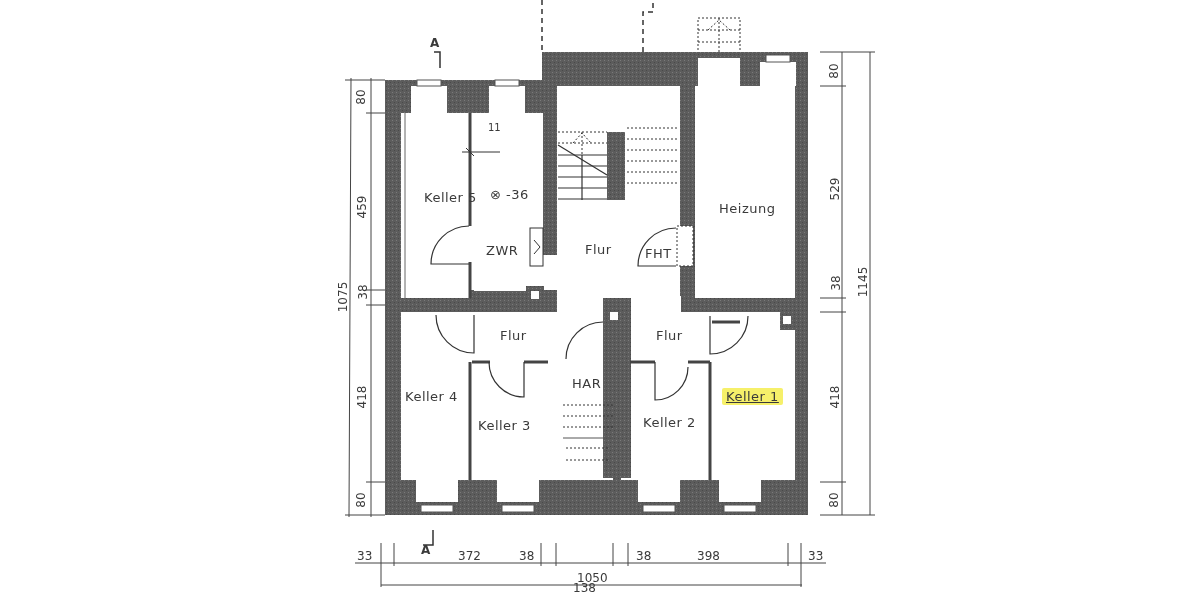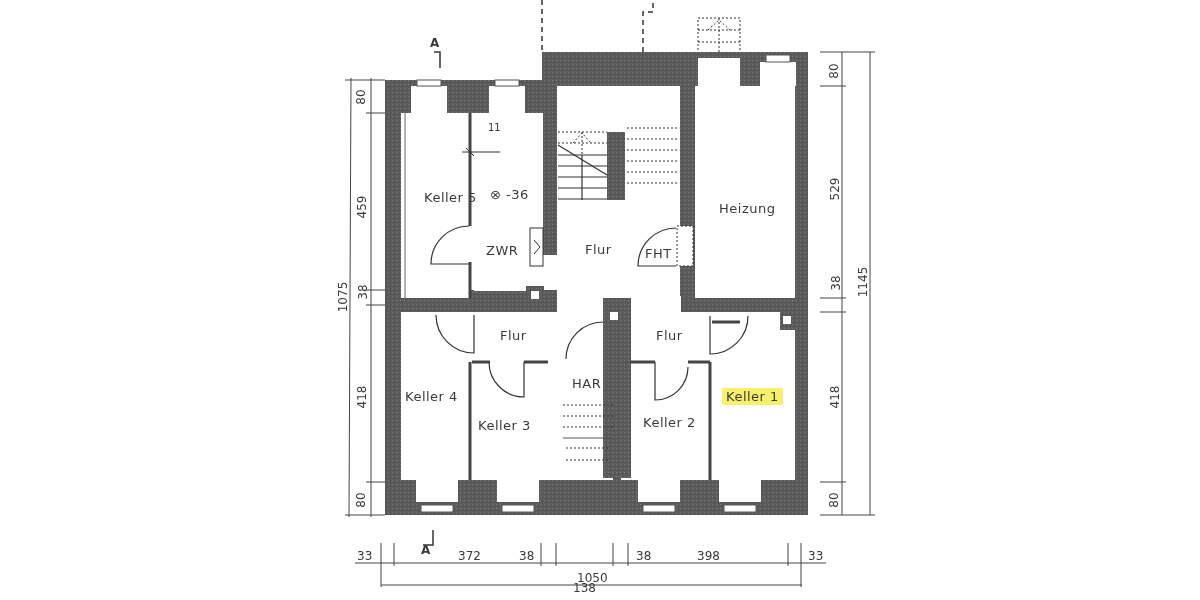--- a/index.html
+++ b/index.html
@@ -1,21 +1,21 @@
 <!DOCTYPE html>
 <html><head>
 <meta charset="utf-8">
 <style>
   html, body { margin: 0; padding: 0; background: #ffffff; }
   body { width: 1200px; height: 600px; overflow: hidden; position: relative; font-family: "DejaVu Sans", sans-serif; }
   #plan { position: absolute; left: 0; top: 0; width: 1200px; height: 600px; }
   .lbl { position: absolute; font-family: "DejaVu Sans", sans-serif; font-size: 13px; color: #3a3a3a; white-space: nowrap; letter-spacing: 0.5px; }
   .dim { position: absolute; font-family: "DejaVu Sans", sans-serif; font-size: 12px; color: #3a3a3a; white-space: nowrap; }
   .vdim { transform: rotate(-90deg); transform-origin: center center; }
-  .hl { background: #f6f06a; padding: 1px 4px; border-radius: 2px; }
+  .hl { background: #f6f06a; padding: 1px 4px; border-radius: 2px; text-decoration: underline; }
 </style>
 </head>
 <body>
 
 <svg id="plan" viewBox="0 0 1200 600" xmlns="http://www.w3.org/2000/svg">
   <defs>
     <pattern id="wallpat" width="4" height="4" patternUnits="userSpaceOnUse">
       <rect width="4" height="4" fill="#5c5c5c"></rect>
       <rect x="0" y="0" width="1" height="1" fill="#7a7a7a"></rect>
       <rect x="2" y="2" width="1" height="1" fill="#494949"></rect>

